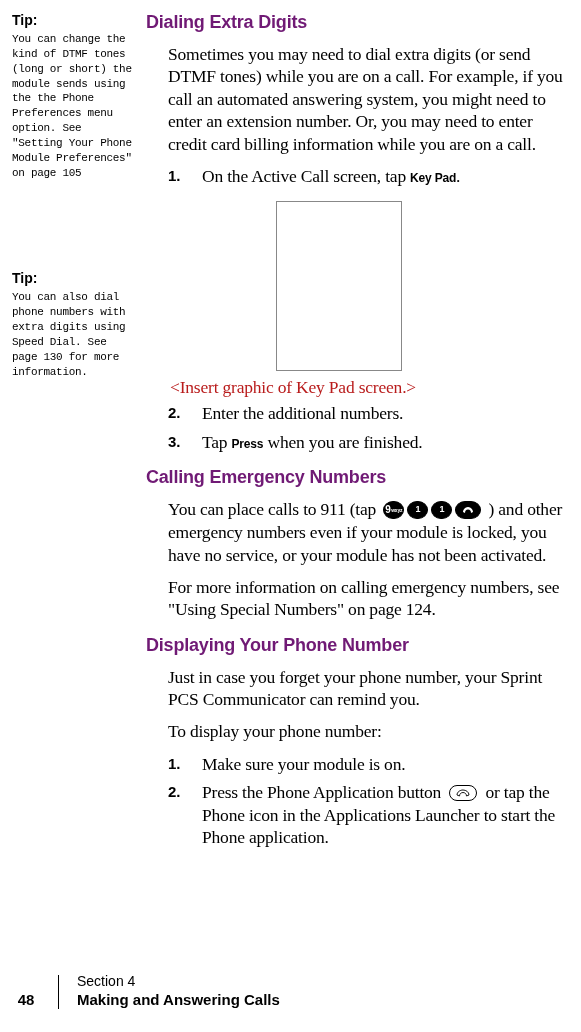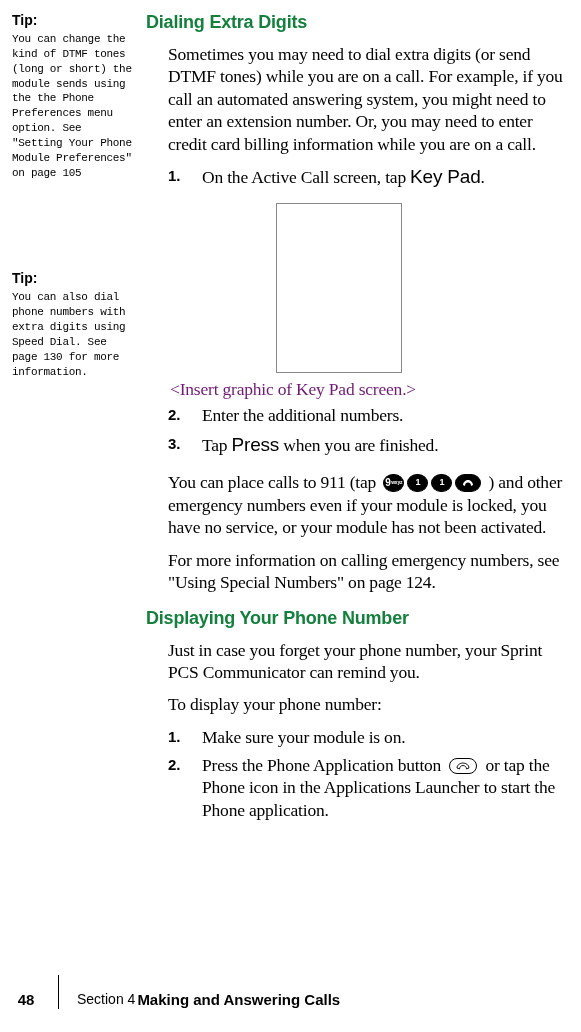--- a/index.html
+++ b/index.html
@@ -41,21 +41,21 @@
     }
     .main {
       flex: 1;
       padding-left: 6px;
       padding-right: 2px;
     }
     h2.section-head {
       font-family: Arial, Helvetica, sans-serif;
       font-weight: bold;
       font-size: 18px;
-      color: #15803d;
+      color: #701a75;
       margin-bottom: 10px;
       letter-spacing: -0.2px;
     }
     .body-block {
       padding-left: 22px;
       margin-bottom: 14px;
     }
     .body-block p {
       font-size: 17.5px;
       line-height: 1.28;
@@ -78,31 +78,31 @@
       line-height: 1.45;
     }
     .ol-text {
       font-size: 17.5px;
       line-height: 1.28;
       flex: 1;
       letter-spacing: -0.2px;
     }
     .bold-inline {
       font-family: Arial, Helvetica, sans-serif;
-      font-weight: normal;
-      font-size: 19px;
+      font-weight: bold;
+      font-size: 12px;
     }
     .placeholder {
       border: 1px solid #888;
       width: 126px;
       height: 170px;
       margin: 6px 0 6px 130px;
     }
     .insert-note {
-      color: #701a75;
+      color: #b91c1c;
       font-size: 17.5px;
       margin: 4px 0 4px 24px;
       letter-spacing: -0.2px;
     }
     .dial-icons {
       display: inline-flex;
       vertical-align: middle;
       gap: 3px;
       margin: 0 3px 2px 3px;
     }
@@ -152,21 +152,21 @@
       width: 28px;
       text-align: center;
     }
     .footer-sep {
       border-left: 1px solid #000;
       height: 34px;
       margin-bottom: -1px;
     }
     .footer-text {
       display: flex;
-      flex-direction: row;
+      flex-direction: column;
       gap: 2px;
     }
     .section-label {
       font-family: Arial, Helvetica, sans-serif;
       font-size: 14px;
     }
     .section-name {
       font-family: Arial, Helvetica, sans-serif;
       font-size: 15px;
       font-weight: bold;
@@ -207,20 +207,21 @@
       <div class="ol-row">
         <div class="ol-num">2.</div>
         <div class="ol-text">Enter the additional numbers.</div>
       </div>
       <div class="ol-row">
         <div class="ol-num">3.</div>
         <div class="ol-text"><span>Tap </span><span class="bold-inline">Press</span><span> when you are finished.</span></div>
       </div>
     </div>
 
+    <h2 class="section-head">Calling Emergency Numbers</h2>
     <div class="body-block">
       <p><span>You can place calls to 911 (tap </span><span class="dial-icons">
         <span class="dial-key">
               <span class="ninebtn">
                 <span class="big">9</span>
                 <span class="small">wxyz</span>
               </span>
             </span>
         <span class="dial-key">1</span>
         <span class="dial-key">1</span>

